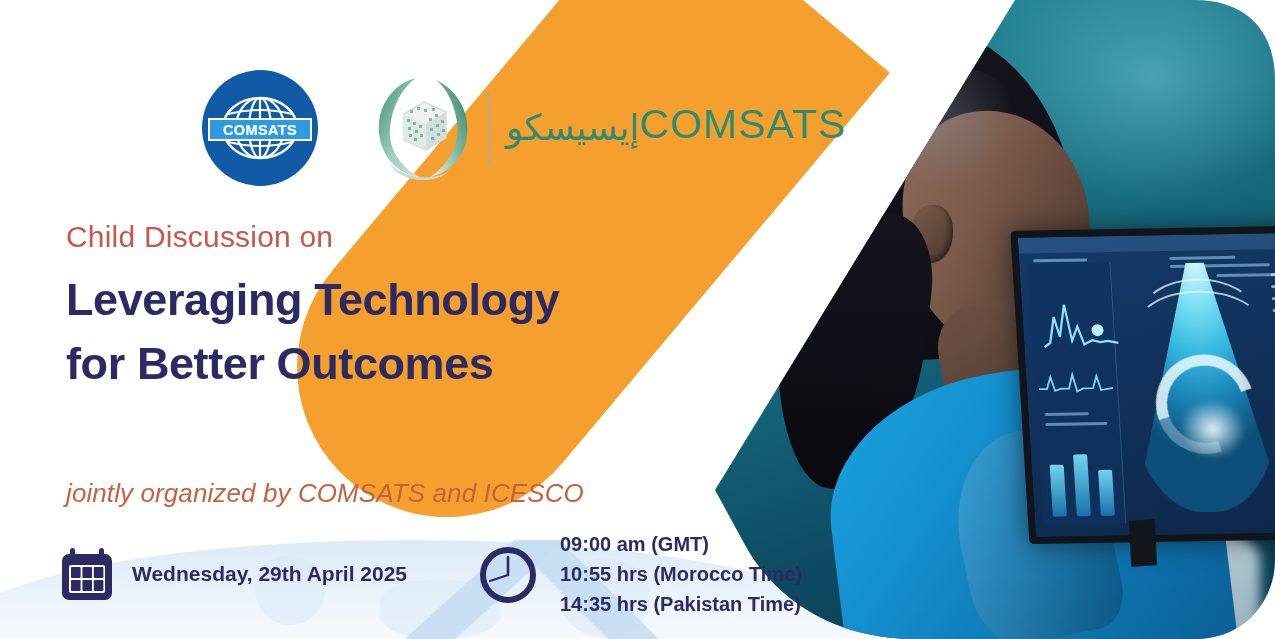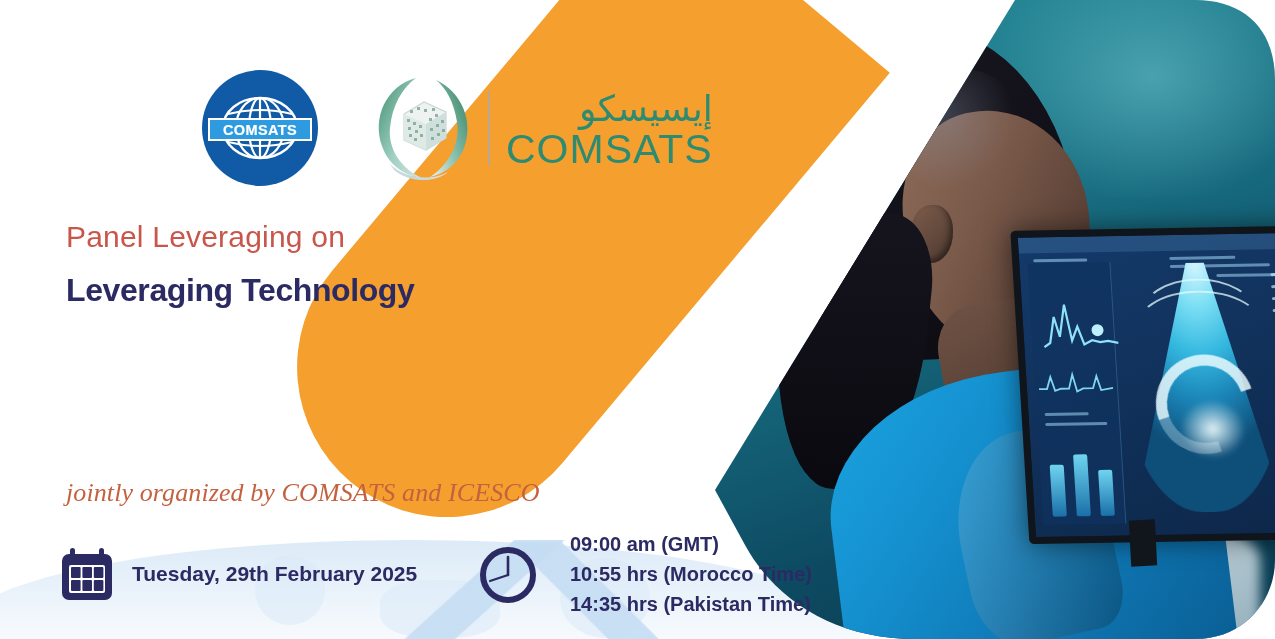--- a/index.html
+++ b/index.html
@@ -211,52 +211,52 @@
   .comsats-band span{
     color:#ffffff;font-weight:bold;font-size:14.5px;letter-spacing:.4px;
     font-family:"Liberation Sans", sans-serif;
     -webkit-text-stroke:.2px #ffffff;
   }
 
   .icesco{position:relative;width:275px;height:118px;display:flex;align-items:center;}
   .ic-mark{position:relative;width:110px;height:112px;flex:0 0 auto;}
   .ic-mark svg{display:block;}
   .ic-divider{width:2px;height:74px;background:#b9a792;margin:0 16px 0 8px;flex:0 0 auto;}
-  .ic-text{display:flex;flex-direction:column;justify-content:flex-start;line-height:1;}
+  .ic-text{display:flex;flex-direction:row;justify-content:flex-start;line-height:1;}
   .ic-ar{
     font-size:36px;color:#2E8B72;direction:rtl;text-align:right;
     font-family:"DejaVu Sans", sans-serif;height:44px;line-height:44px;
   }
   .ic-en{
     font-size:41px;color:#2E8B72;letter-spacing:1px;font-weight:400;
     font-family:"Liberation Sans", sans-serif;margin-top:-2px;
   }
 
   
   .kicker{
     position:absolute;left:66px;top:220px;
     font-size:30px;color:#C8564B;font-weight:400;letter-spacing:.2px;
     font-family:"Liberation Sans", sans-serif;
   }
   .title{
     position:absolute;left:66px;top:268px;width:720px;
-    font-size:32px;line-height:1.42;font-weight:bold;color:#2B2A63;
+    font-size:45px;line-height:1.42;font-weight:bold;color:#2B2A63;
     letter-spacing:-.4px;
     font-family:"Liberation Sans", sans-serif;
   }
   .title .tline{display:block;white-space:nowrap;}
   .subtitle{
     position:absolute;left:66px;top:478px;
     font-size:26px;font-style:italic;color:#C4613F;letter-spacing:.1px;
-    font-family:Liberation Serif, serif;
+    font-family:Liberation Sans, sans-serif;
   }
 
   
   .info-date{position:absolute;left:60px;top:546px;display:flex;align-items:center;gap:18px;}
-  .info-time{position:absolute;left:478px;top:533px;display:flex;align-items:flex-start;gap:32px;}
+  .info-time{position:absolute;left:478px;top:533px;display:flex;align-items:flex-start;gap:22px;}
 
   .cal-icon{width:54px;height:56px;flex:0 0 auto;}
   .clock-icon{width:60px;height:60px;flex:0 0 auto;margin-top:12px;}
 
   .date-text{
     font-size:21px;font-weight:bold;color:#2B2A63;white-space:nowrap;
     font-family:"Liberation Sans", sans-serif;
   }
   .time-list{display:flex;flex-direction:column;gap:7px;}
   .time-text{
@@ -411,44 +411,45 @@
         </svg>
       </div>
       <div class="ic-divider"></div>
       <div class="ic-text">
         <div class="ic-ar">إيسيسكو</div>
         <div class="ic-en">COMSATS</div>
       </div>
     </div>
   </div>
 
-  <div class="kicker">Panel Leveraging on</div>
+  <div class="kicker">Child Discussion on</div>
 
   <div class="title">
     <span class="tline">Leveraging Technology</span>
+    <span class="tline">for Better Outcomes</span>
   </div>
 
   <div class="subtitle">jointly organized by COMSATS and ICESCO</div>
 
   <div class="info-date">
     <svg class="cal-icon" viewBox="0 0 54 56">
       <rect x="10" y="2" width="5" height="13" rx="2.5" fill="#2B2A63"></rect>
       <rect x="39" y="2" width="5" height="13" rx="2.5" fill="#2B2A63"></rect>
       <rect x="2" y="8" width="50" height="46" rx="7" fill="#2B2A63"></rect>
       <rect x="9" y="19" width="36" height="28" rx="2" fill="#ffffff"></rect>
       <g fill="#2B2A63">
         <rect x="11" y="21" width="9.6" height="11" rx="1"></rect>
         <rect x="22.4" y="21" width="9.6" height="11" rx="1"></rect>
         <rect x="33.8" y="21" width="9.6" height="11" rx="1"></rect>
         <rect x="11" y="34" width="9.6" height="11" rx="1"></rect>
         <rect x="22.4" y="34" width="9.6" height="11" rx="1"></rect>
         <rect x="33.8" y="34" width="9.6" height="11" rx="1"></rect>
       </g>
     </svg>
-    <div class="date-text">Tuesday, 29th February 2025</div>
+    <div class="date-text">Wednesday, 29th April 2025</div>
   </div>
 
   <div class="info-time">
     <svg class="clock-icon" viewBox="0 0 60 60">
       <circle cx="30" cy="30" r="25" fill="none" stroke="#2B2A63" stroke-width="6"></circle>
       <line x1="30" y1="30" x2="30" y2="12" stroke="#2B2A63" stroke-width="2.6" stroke-linecap="round"></line>
       <line x1="30" y1="30" x2="12" y2="36" stroke="#2B2A63" stroke-width="2.2" stroke-linecap="round"></line>
     </svg>
     <div class="time-list">
       <div class="time-text">09:00 am (GMT)</div>

